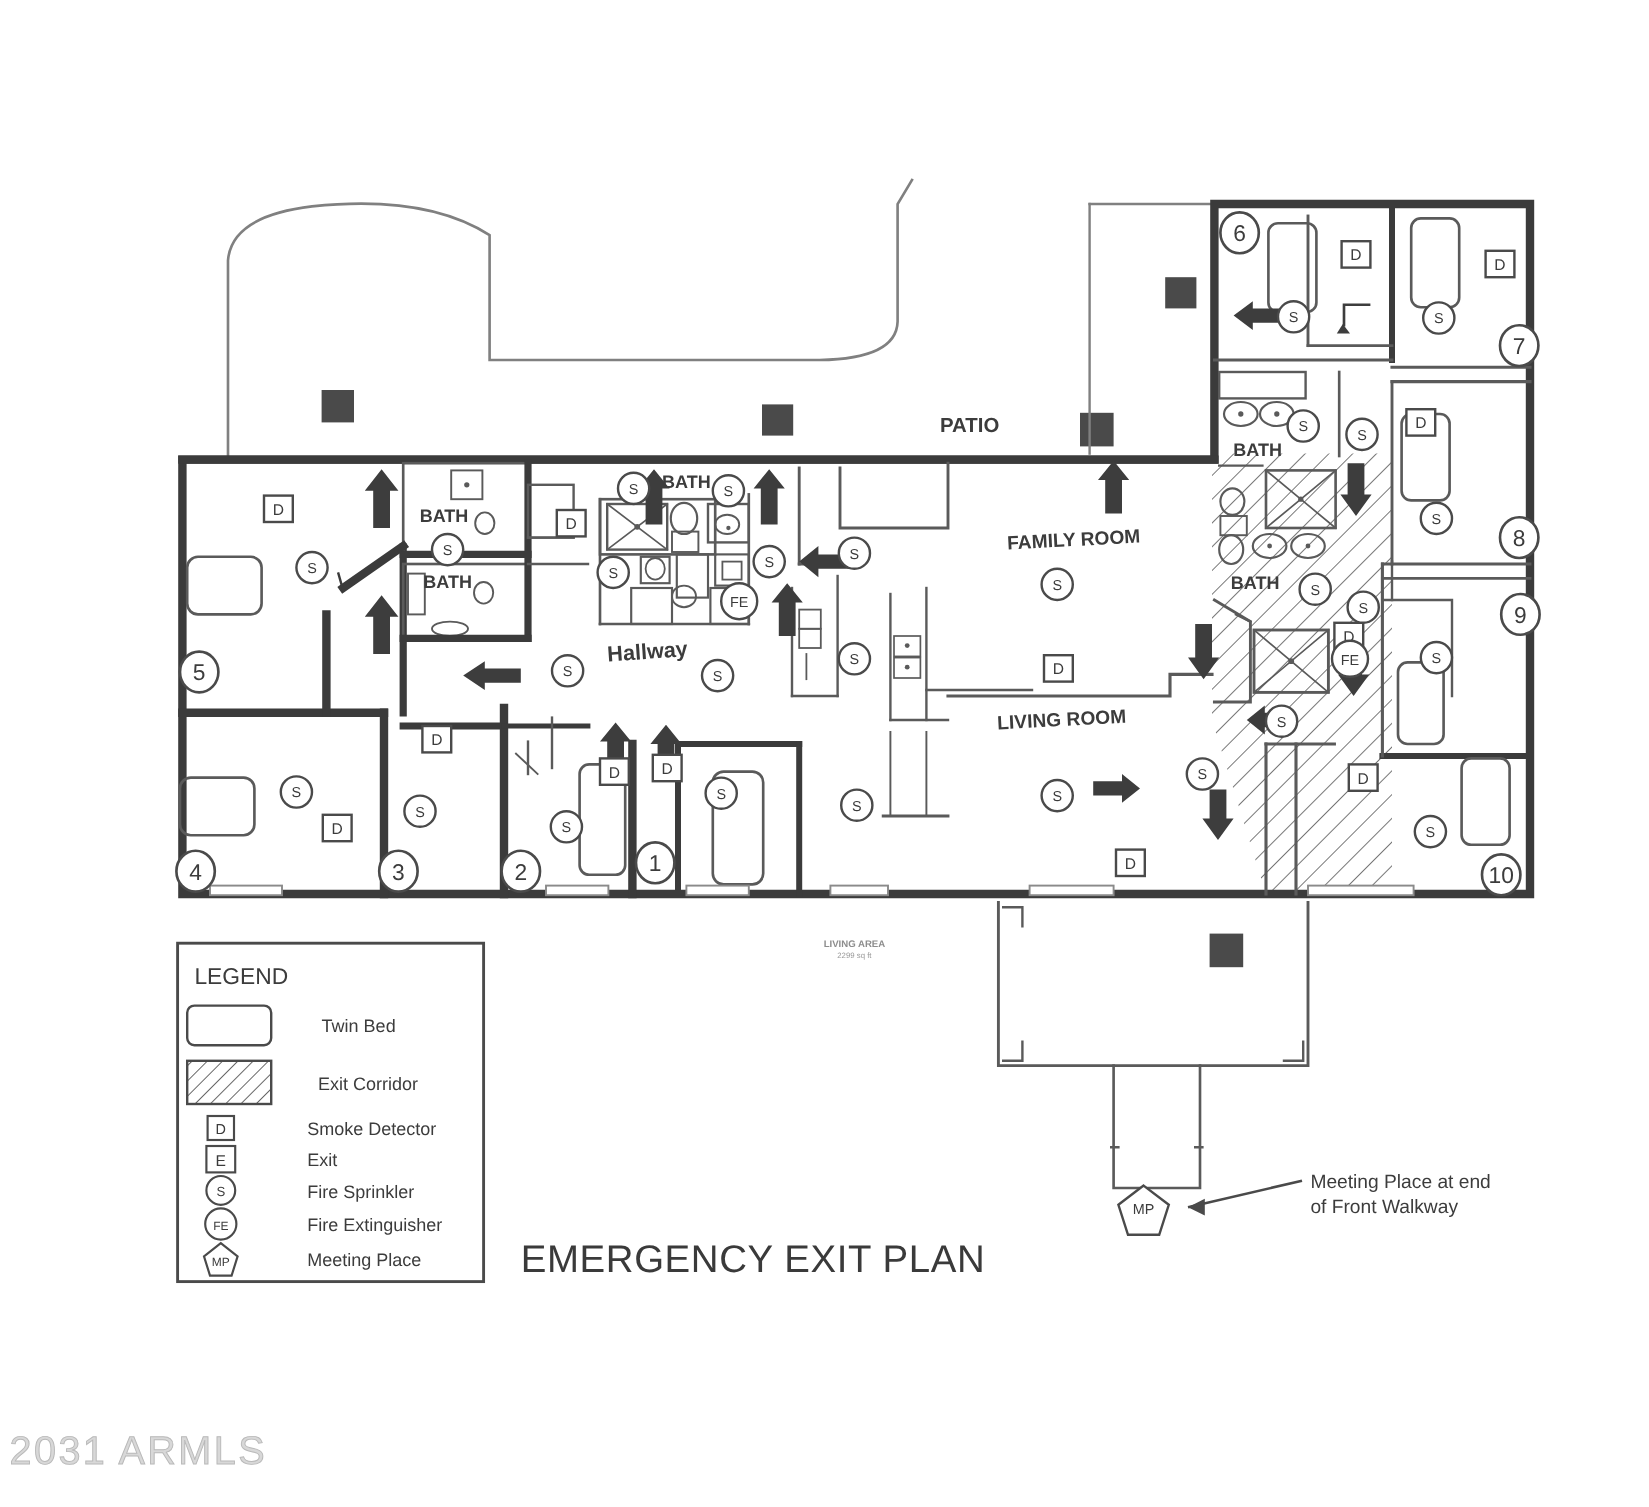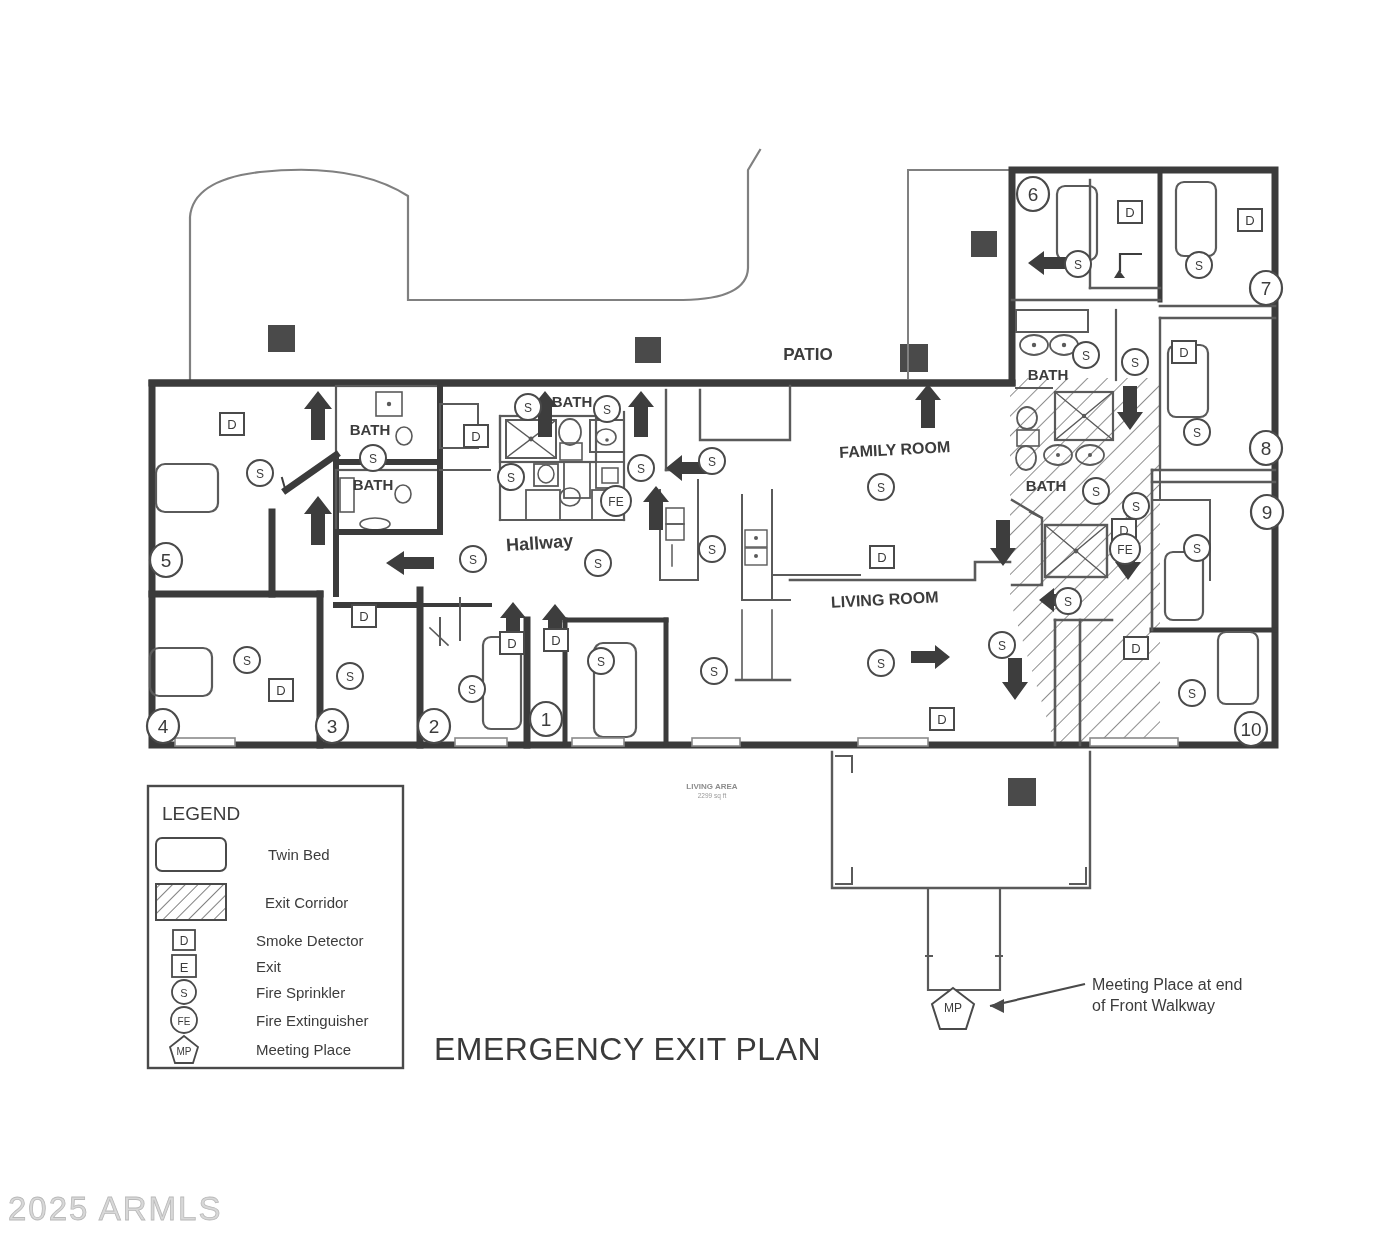--- a/index.html
+++ b/index.html
@@ -547,14 +547,14 @@
       <text x="953" y="1012" font-family="Liberation Sans, sans-serif" font-size="12" fill="#3c3c3c" text-anchor="middle">MP</text>
       <path d="M1085,984 L990,1006" stroke="#4a4a4a" stroke-width="2.2" fill="none"></path>
       <path d="M990,1006 L1004,999 L1004,1013 Z" fill="#4a4a4a" stroke="none"></path>
       <text x="1092" y="990" font-family="Liberation Sans, sans-serif" font-size="16" fill="#3c3c3c">Meeting Place at end</text>
       <text x="1092" y="1011" font-family="Liberation Sans, sans-serif" font-size="16" fill="#3c3c3c">of Front Walkway</text>
     </g>
 
     <text x="434" y="1060" font-family="Liberation Sans, sans-serif" font-size="32" fill="#3a3a3a" letter-spacing="0.5">EMERGENCY EXIT PLAN</text>
   </svg>
 
-  <div class="watermark">2025 ARMLS</div>
+  <div class="watermark">2031 ARMLS</div>
 </div>
 
 </body></html>

